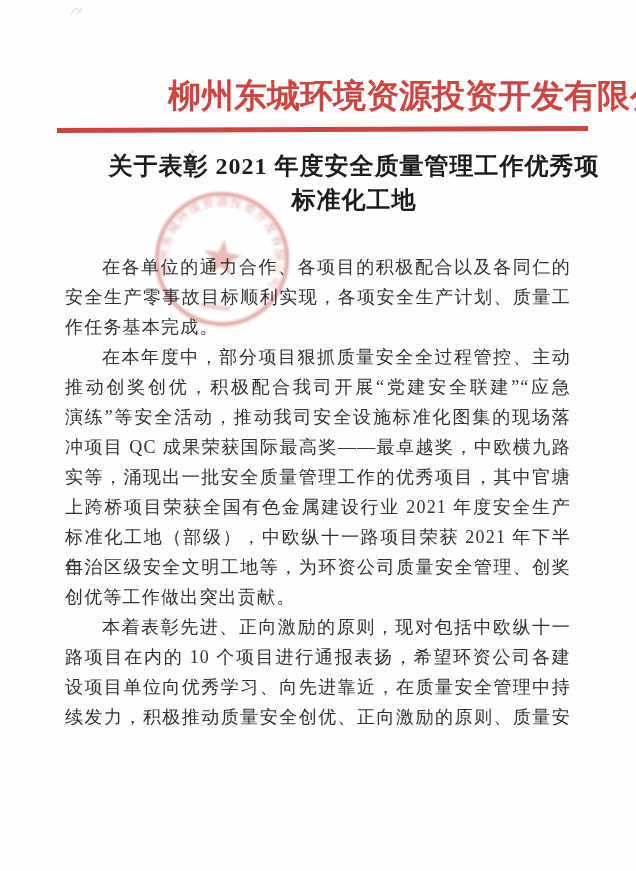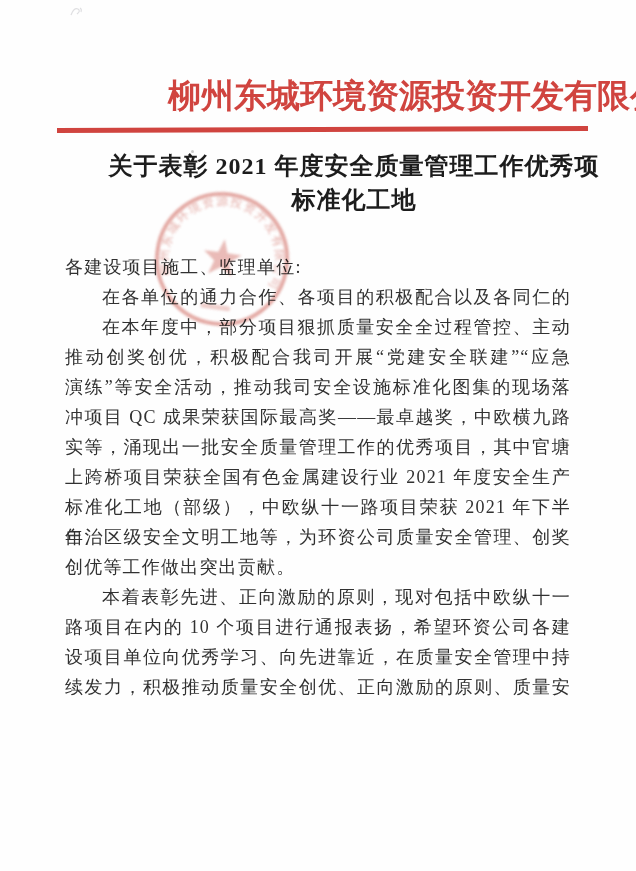--- a/index.html
+++ b/index.html
@@ -88,22 +88,23 @@
 
   <div class="letterhead">柳州东城环境资源投资开发有限公司</div>
   <div class="rule"></div>
 
   <div class="title">
     <div>关于表彰 2021 年度安全质量管理工作优秀项</div>
     <div>标准化工地</div>
   </div>
 
   <div class="body">
-      <div class="line">各建设项目施工、监理单位:</div>
       <div class="line indent just">在各单位的通力合作、各项目的积极配合以及各同仁的</div>
+      <div class="line just">安全生产零事故目标顺利实现，各项安全生产计划、质量工</div>
+      <div class="line">作任务基本完成。</div>
       <div class="line indent just">在本年度中，部分项目狠抓质量安全全过程管控、主动</div>
       <div class="line just">推动创奖创优，积极配合我司开展“党建安全联建”“应急</div>
       <div class="line just">演练”等安全活动，推动我司安全设施标准化图集的现场落</div>
       <div class="line just">冲项目 QC 成果荣获国际最高奖——最卓越奖，中欧横九路</div>
       <div class="line just">实等，涌现出一批安全质量管理工作的优秀项目，其中官塘</div>
       <div class="line just">上跨桥项目荣获全国有色金属建设行业 2021 年度安全生产</div>
       <div class="line just">标准化工地（部级），中欧纵十一路项目荣获 2021 年下半年</div>
       <div class="line just">自治区级安全文明工地等，为环资公司质量安全管理、创奖</div>
       <div class="line">创优等工作做出突出贡献。</div>
       <div class="line indent just">本着表彰先进、正向激励的原则，现对包括中欧纵十一</div>

